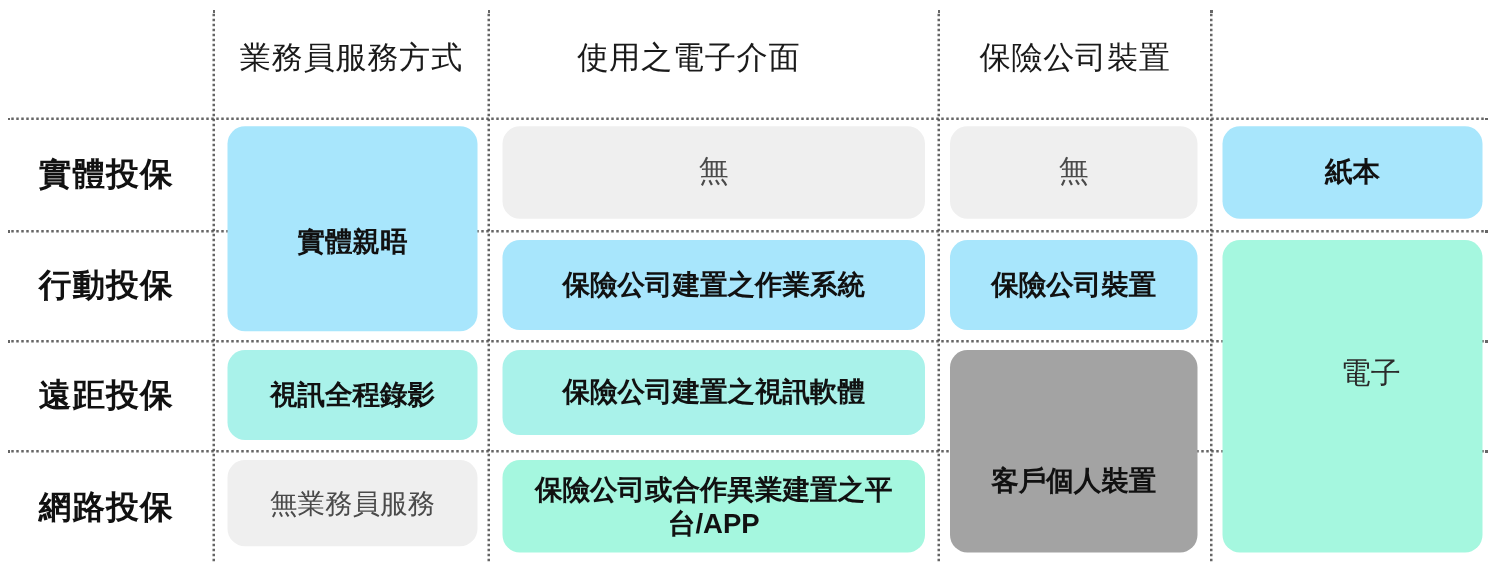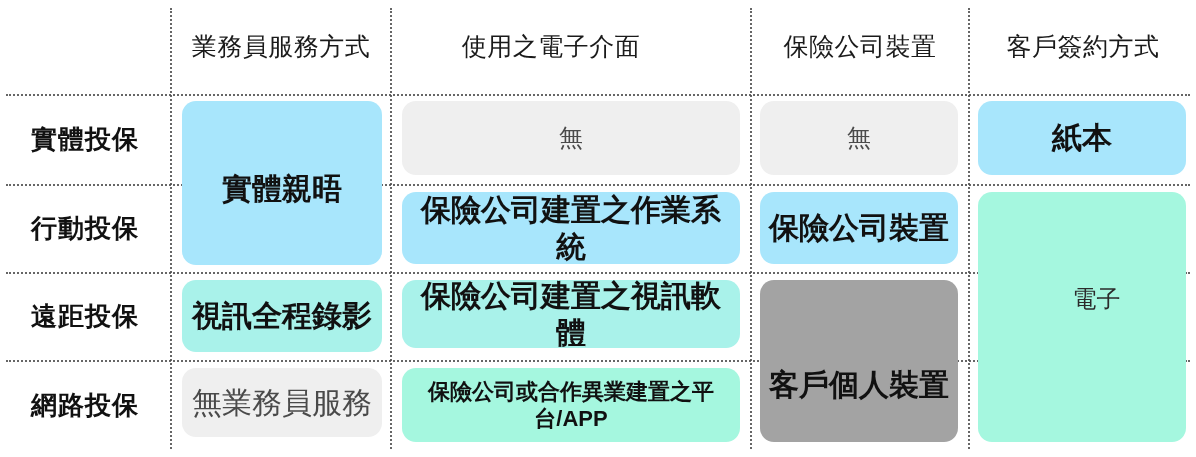--- a/index.html
+++ b/index.html
@@ -56,21 +56,21 @@
     color: #1a1a1a;
     letter-spacing: .5px;
   }
   .rowlabel {
     font-size: 26px;
     font-weight: 700;
     color: #111111;
     letter-spacing: 1px;
   }
   .val {
-    font-size: 30px;
+    font-size: 22px;
     font-weight: 700;
     color: #111111;
     padding: 4px 8px;
   }
   .val-light {
     font-weight: 400;
     color: #4a4a4a;
   }
   .val-plain {
     font-weight: 400;
@@ -103,21 +103,20 @@
   <div class="hrule" style="top:360px;"></div>
 
   <div class="cell hdr" style="left:0px; top:0px; width:170px; height:94px;"></div>
 
   <div class="cell hdr" style="left:172px; top:0px; width:218px; height:94px;">業務員服務方式</div>
 
   <div class="cell hdr" style="left:372px; top:0px; width:358px; height:94px;">使用之電子介面</div>
 
   <div class="cell hdr" style="left:752px; top:0px; width:216px; height:94px;">保險公司裝置</div>
 
-  <div class="cell hdr" style="left:970px; top:0px; width:226px; height:94px;">客戶簽約方式</div>
 
   <div class="cell rowlabel" style="left:0px; top:94px; width:170px; height:90px;">實體投保</div>
 
   <div class="cell rowlabel" style="left:0px; top:184px; width:170px; height:88px;">行動投保</div>
 
   <div class="cell rowlabel" style="left:0px; top:272px; width:170px; height:88px;">遠距投保</div>
 
   <div class="cell rowlabel" style="left:0px; top:360px; width:170px; height:90px;">網路投保</div>
 
   <div class="cell chip val align-lowerish" style="left:182px; top:101px; width:200px; height:164px; background:#A8E6FC; align-items:flex-end; padding-bottom:58px;">實體親晤</div>

